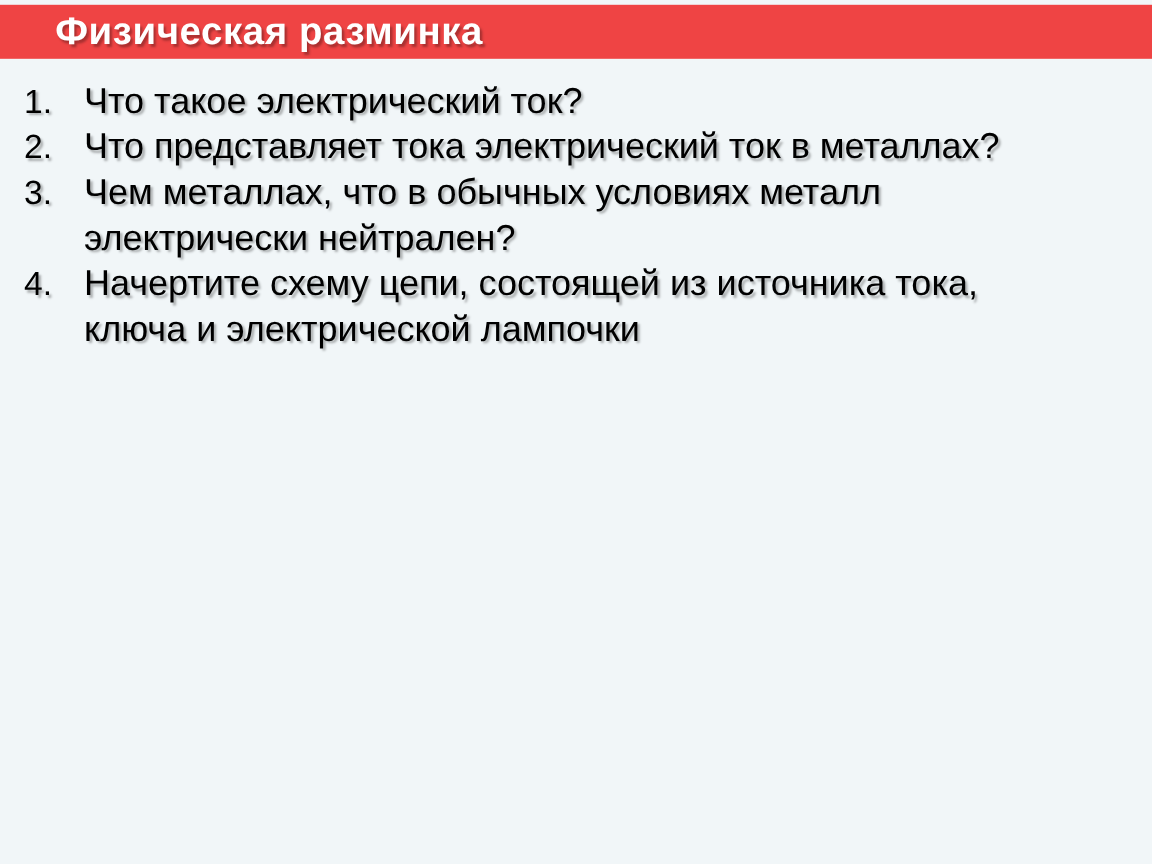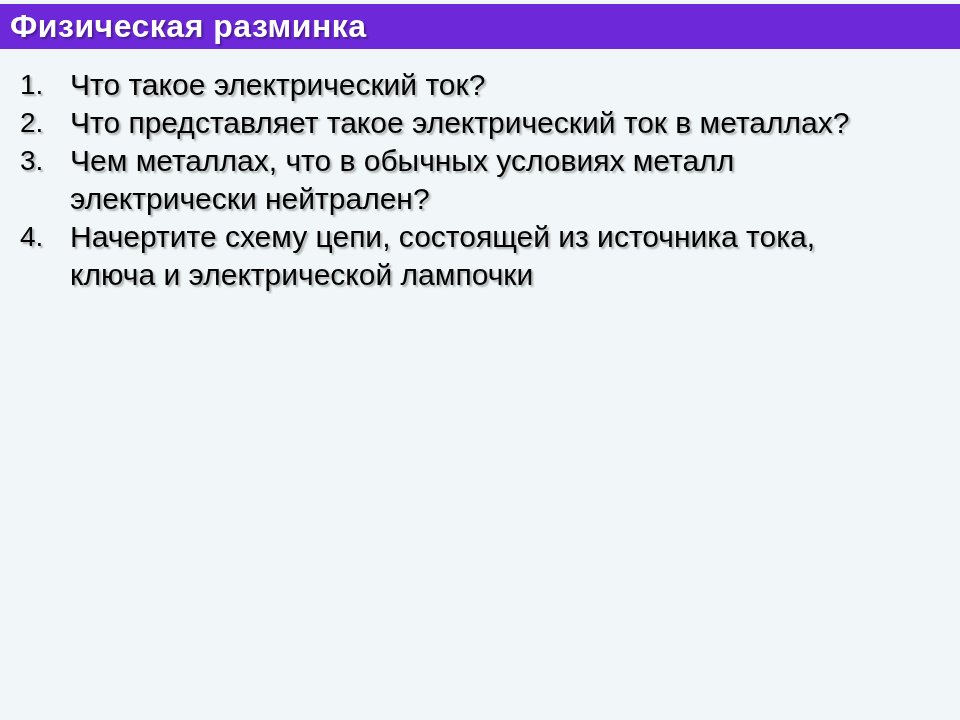--- a/index.html
+++ b/index.html
@@ -17,24 +17,25 @@
   .slide {
     position: absolute;
     inset: 0;
   }
   .title-band {
     position: absolute;
     top: 4px;
     left: 0;
     width: 100%;
     height: 45px;
-    background: #6d28d9;
+    background: #ef4444;
     box-sizing: border-box;
     display: flex;
     align-items: center;
+    padding-left: 36px;
   }
   .title-band .title-text {
     color: #FFFFFF;
     font-size: 32px;
     font-weight: bold;
     letter-spacing: 0.5px;
     padding-left: 10px;
     text-shadow: 2px 2px 2px rgba(0,0,0,0.30);
     white-space: nowrap;
   }
@@ -77,21 +78,21 @@
     <span class="title-text">Физическая разминка</span>
   </div>
 
   <ol class="questions">
     <li class="question-item">
       <span class="num">1.</span>
       <span class="text">Что такое электрический ток?</span>
     </li>
     <li class="question-item">
       <span class="num">2.</span>
-      <span class="text">Что представляет такое электрический ток в металлах?</span>
+      <span class="text">Что представляет тока электрический ток в металлах?</span>
     </li>
     <li class="question-item">
       <span class="num">3.</span>
       <span class="text">Чем металлах, что в обычных условиях металл
 электрически нейтрален?</span>
     </li>
     <li class="question-item">
       <span class="num">4.</span>
       <span class="text">Начертите схему цепи, состоящей из источника тока,
 ключа и электрической лампочки</span>

